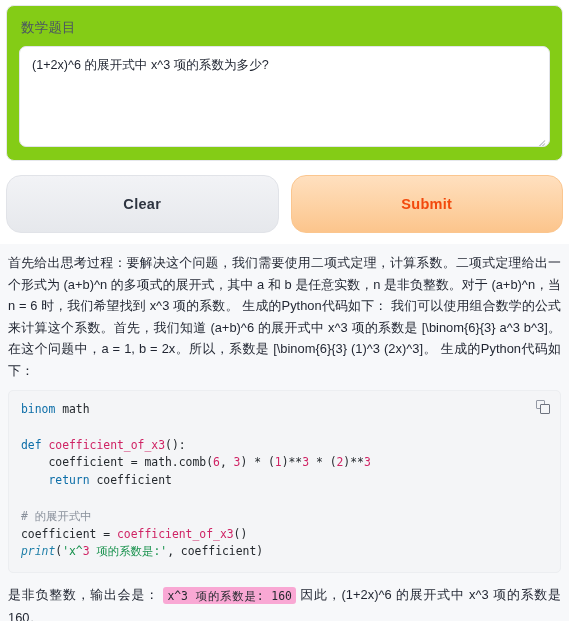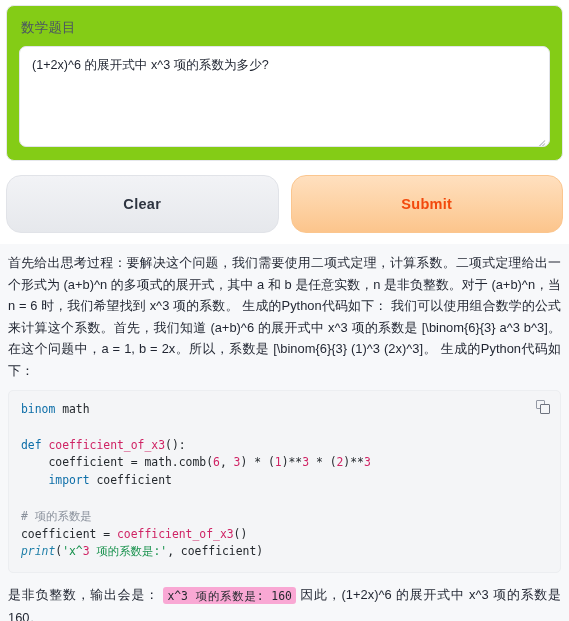--- a/index.html
+++ b/index.html
@@ -208,23 +208,23 @@
 
   <div class="code-block">
     <span class="copy-icon">
       <span class="sq-back"></span>
         <span class="sq-front"></span>
     </span>
     <pre id="code-pre"><span class="tok-kw">binom</span> math
 
 <span class="tok-kw">def</span> <span class="tok-fn">coefficient_of_x3</span>():
     coefficient = math.comb(<span class="tok-num">6</span>, <span class="tok-num">3</span>) * (<span class="tok-num">1</span>)**<span class="tok-num">3</span> * (<span class="tok-num">2</span>)**<span class="tok-num">3</span>
-    <span class="tok-kw">import</span> coefficient
-
-<span class="tok-com"># 项的系数是</span>
+    <span class="tok-kw">return</span> coefficient
+
+<span class="tok-com"># 的展开式中</span>
 coefficient = <span class="tok-fn">coefficient_of_x3</span>()
 <span class="tok-builtin">print</span>(<span class="tok-str">'x^<span class="tok-num">3</span> 项的系数是:'</span>, coefficient)</pre>
   </div>
 
   <p class="para">
     <span>是非负整数，输出会是：</span>
     <span class="inline-code">x^3 项的系数是: 160</span>
     <span>因此，(1+2x)^6 的展开式中 x^3 项的系数是 160。</span>
   </p>
 

